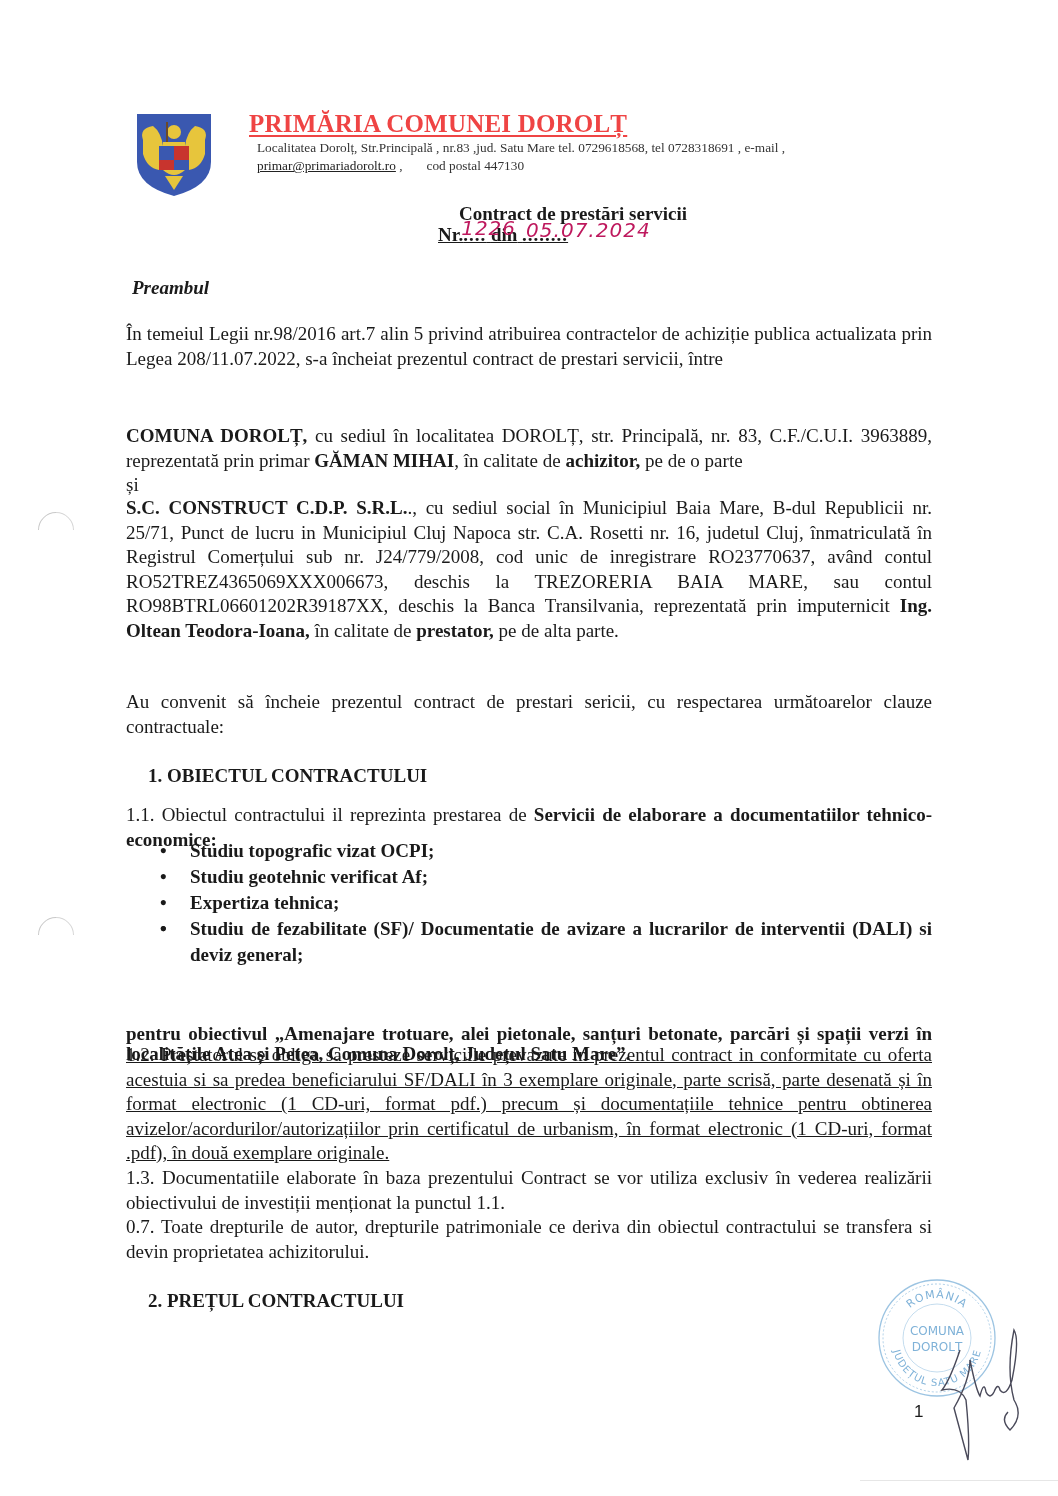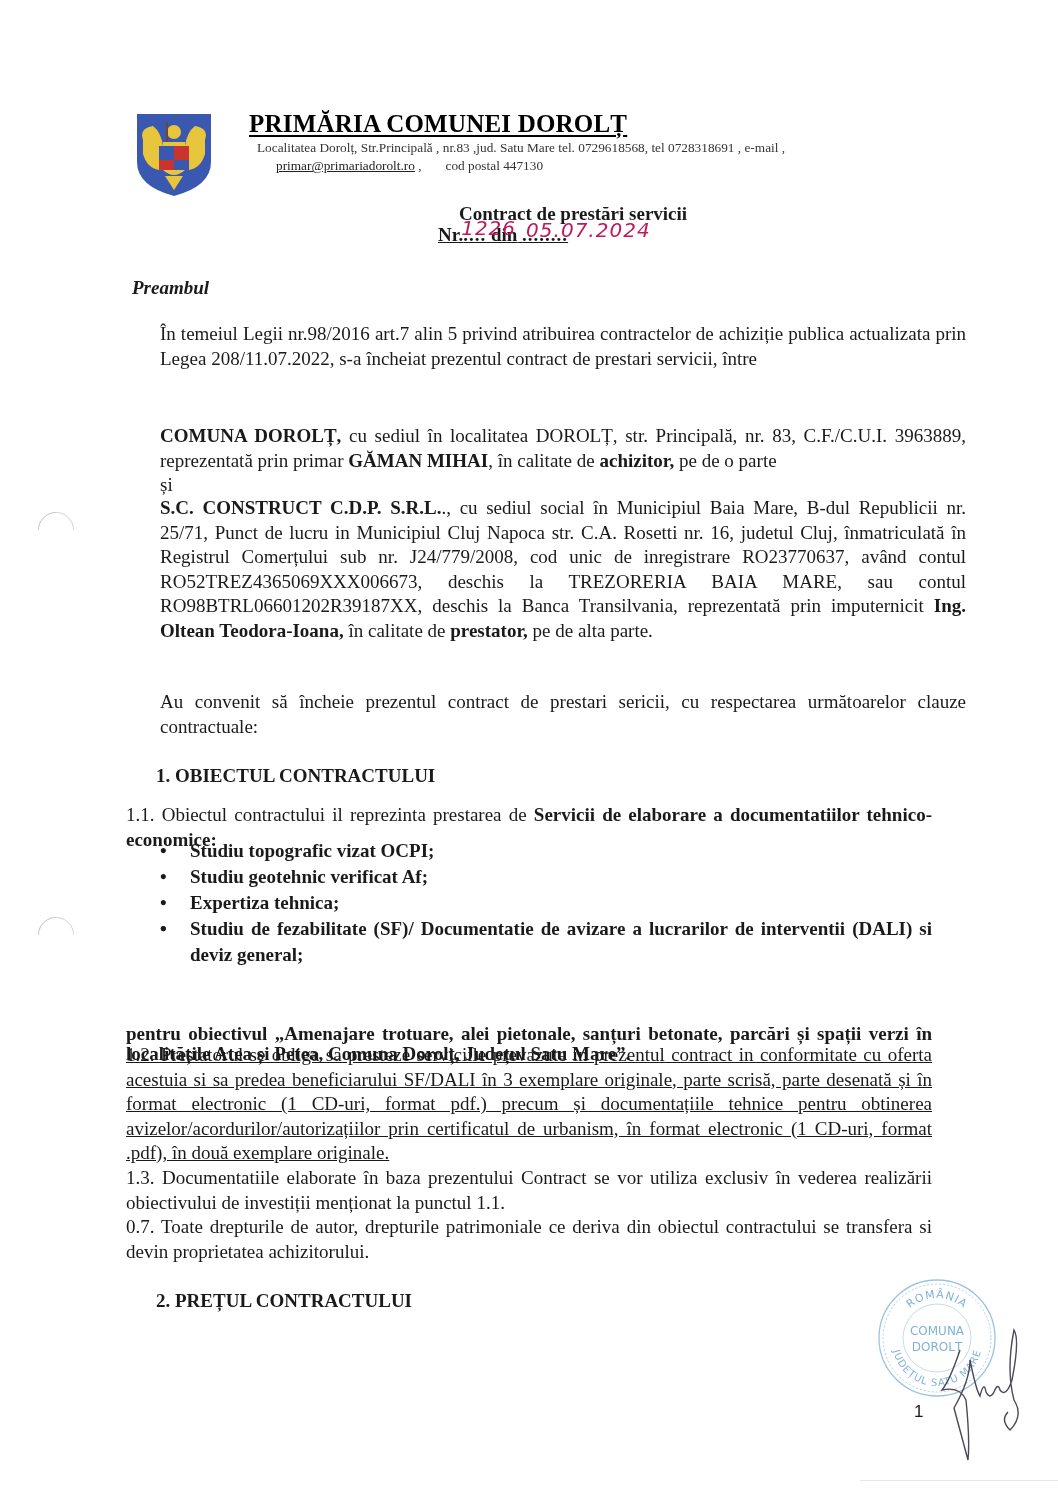--- a/index.html
+++ b/index.html
@@ -1,42 +1,42 @@
 <!DOCTYPE html>
 <html><head>
 <meta charset="utf-8">
 <style>
   html, body { margin: 0; padding: 0; background: #ffffff; }
   body { width: 1058px; height: 1496px; position: relative; overflow: hidden;
          font-family: "Liberation Serif", "DejaVu Serif", serif; color: #1a1a1a; }
   .abs { position: absolute; }
   .crest { left: 133px; top: 110px; width: 82px; height: 88px; }
   .hdr-title { left: 249px; top: 110px; font-size: 25px; font-weight: bold; letter-spacing: 0.2px;
-               text-decoration: underline; text-decoration-thickness: 2px; text-underline-offset: 3px; color: #000000; white-space: nowrap; }
+               text-decoration: underline; text-decoration-thickness: 2px; text-underline-offset: 3px; color: #ef4444; white-space: nowrap; }
   .hdr-line { left: 257px; font-size: 13.3px; color: #333; white-space: nowrap; }
   .hdr-line1 { top: 140px; }
-  .hdr-line2 { top: 158px; margin-left: 19px; }
+  .hdr-line2 { top: 158px; }
   .hdr-email { text-decoration: underline; color: #222; }
   .hdr-spacer { display: inline-block; width: 24px; }
 
   .ctitle { left: 459px; top: 203px; font-size: 19px; font-weight: bold; white-space: nowrap; }
   .cnum { left: 438px; top: 224px; font-size: 19px; font-weight: bold; white-space: nowrap; text-decoration: underline; }
   .hand { font-family: "DejaVu Sans", sans-serif; font-weight: normal; font-style: italic; color: #be185d; font-size: 20px; }
   .dots { font-weight: bold; letter-spacing: 1px; }
 
   .preambul { left: 132px; top: 277px; font-size: 19px; font-weight: bold; font-style: italic; }
 
-  .para { left: 126px; width: 806px; font-size: 19px; line-height: 24.5px; text-align: justify; margin-left: 34px; }
+  .para { left: 126px; width: 806px; font-size: 19px; line-height: 24.5px; text-align: justify; }
   .p-law { top: 322px; }
   .p-comuna { top: 424px; }
   .p-sc { top: 496px; }
   .p-conv { top: 690px; }
   .b { font-weight: bold; }
 
-  .sec-title { left: 148px; font-size: 19px; font-weight: bold; margin-left: 8px; }
+  .sec-title { left: 148px; font-size: 19px; font-weight: bold; }
   .sec1 { top: 765px; }
   .sec2 { top: 1290px; }
 
   .clause { left: 126px; width: 806px; font-size: 19px; line-height: 24.5px; text-align: justify; }
   .c11 { top: 790px; margin-top: 13px; }
   .bullets { left: 160px; top: 838px; width: 772px; font-size: 19px; line-height: 26px; font-weight: bold; margin: 0; padding: 0; list-style: none; }
   .bullets li { position: relative; padding-left: 30px; text-align: justify; }
   .bullets li .bullet { position: absolute; left: 0; top: 0; }
   .c-obj { top: 1024px; font-weight: bold; line-height: 20px; font-family: Liberation Serif, serif; }
   .c12 { top: 1043px; text-decoration: underline; }

